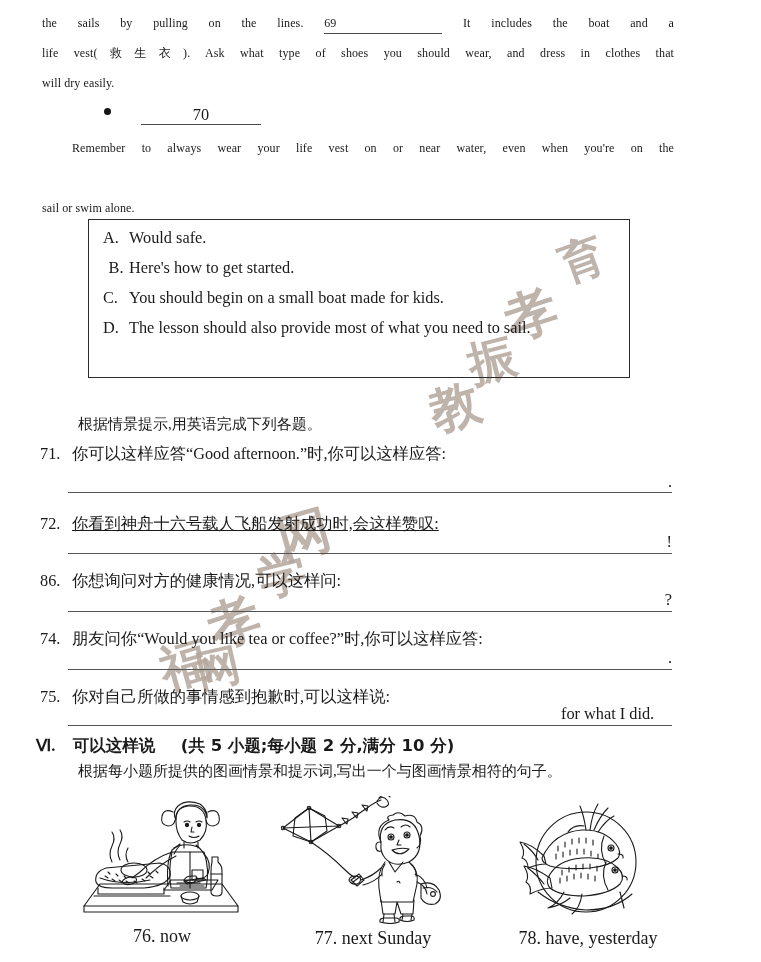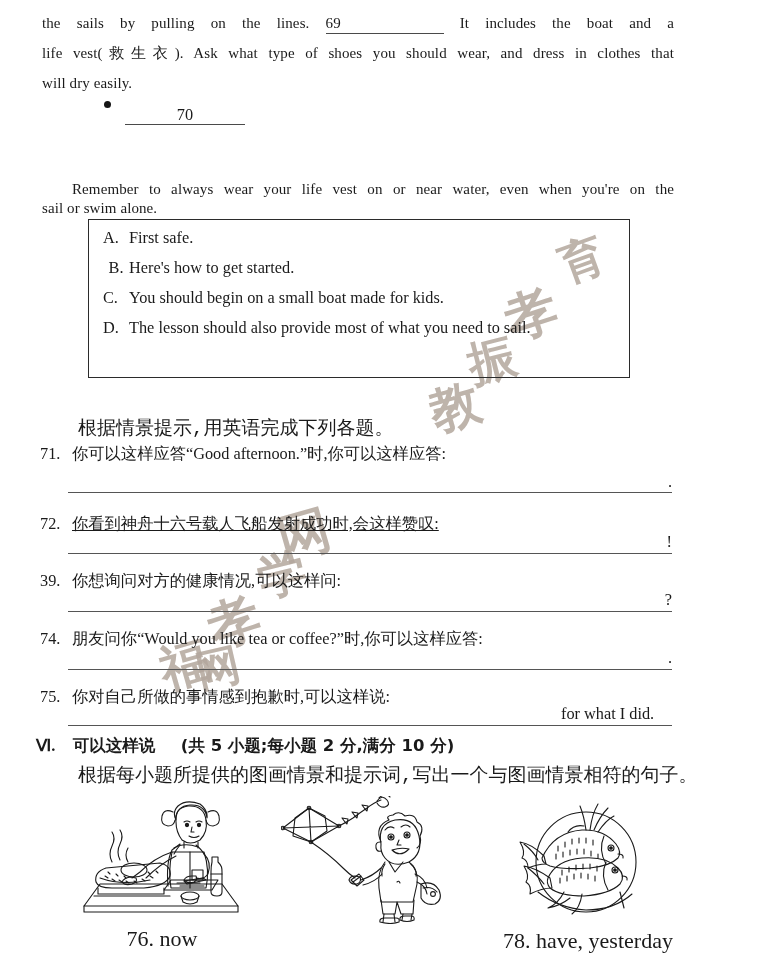--- a/index.html
+++ b/index.html
@@ -35,21 +35,21 @@
 
   
   #page {
     position: absolute;
     inset: 0;
     z-index: 10;
   }
 
   .para {
     position: absolute;
-    font-size: 15px;
+    font-size: 12px;
     line-height: 30px;
     letter-spacing: .1px;
   }
   .just {
     text-align: justify;
     text-align-last: justify;
   }
 
   
   .blank-num {
@@ -57,21 +57,22 @@
     border-bottom: 1px solid #4a4a4a;
     text-align: center;
     vertical-align: baseline;
     line-height: 19px;
   }
 
   
   .bullet-row {
     position: absolute;
     display: flex;
-    align-items: flex-start;
+    align-items: center;
+    gap: 16px;
   }
   .bullet-dot {
     width: 7px;
     height: 7px;
     border-radius: 50%;
     background: #151515;
     display: inline-block;
     position: relative;
     top: -4px;
   }
@@ -100,23 +101,23 @@
     font-size: 16.5px;
     white-space: nowrap;
     font-family: "DejaVu Sans", "Liberation Sans", sans-serif;
   }
   .sec-rom {
     font-family: "Liberation Serif", serif;
     font-weight: 700;
   }
   .sec-sub {
     position: absolute;
-    font-size: 19px;
-    white-space: nowrap;
-    font-family: Liberation Mono, monospace;
+    font-size: 15px;
+    white-space: nowrap;
+    font-family: Liberation Serif, serif;
   }
 
   
   .q-line {
     position: absolute;
     font-size: 16.3px;
     white-space: nowrap;
   }
   .q-no {
     display: inline-block;
@@ -143,21 +144,21 @@
   
   .pic-cell {
     position: absolute;
     text-align: center;
   }
   .pic-box {
     position: relative;
     margin: 0 auto;
   }
   .pic-caption {
-    font-size: 22px;
+    font-size: 18px;
     white-space: nowrap;
     margin-top: 4px;
   }
   svg { display: block; }
 </style>
 </head>
 <body>
 
 <div id="watermark-layer">
   <div class="wm" style="left:505px; top:288px; font-size:52px; transform:rotate(-18deg);">孝</div>
@@ -186,32 +187,32 @@
 
   <div class="para" style="left:42px; top:68px; width:632px;">
     <span>will dry easily.</span>
   </div>
 
   <div class="bullet-row" style="left:104px; top:105px;">
     <span class="bullet-dot"></span>
     <span class="blank-num" style="width:120px; margin-left:14px; font-size:16.3px;">70</span>
   </div>
 
-  <div class="para just" style="left:42px; top:133px; width:632px; text-indent:30px;margin-top:41px;">
+  <div class="para just" style="left:42px; top:133px; width:632px; text-indent:30px;">
     <span>Remember to always wear your life vest on or near water, even when you're on the</span>
   </div>
 
 
   <div class="para" style="left:42px; top:193px; width:632px;">
     <span>sail or swim alone.</span>
   </div>
 
   <div id="options-box" style="left:88px; top:219px; width:542px; height:159px;">
     <div class="opt-line" style="left:14px; top:8px;">
-      <span class="opt-letter">A.</span><span>First safe.</span>
+      <span class="opt-letter">A.</span><span>Would safe.</span>
     </div>
     <div class="opt-line" style="left:14px; top:38px;text-align:center;">
       <span class="opt-letter">B.</span><span>Here's how to get started.</span>
     </div>
     <div class="opt-line" style="left:14px; top:68px;">
       <span class="opt-letter">C.</span><span>You should begin on a small boat made for kids.</span>
     </div>
     <div class="opt-line" style="left:14px; top:98px;">
       <span class="opt-letter">D.</span><span>The lesson should also provide most of what you need to sail.</span>
     </div>
@@ -228,21 +229,21 @@
   <div class="answer-rule" style="left:68px; top:492px; width:604px;"></div>
   <div class="rule-mark" style="left:632px; top:472px; width:40px;">.</div>
 
   <div class="q-line" style="left:40px; top:513px;text-decoration:underline;">
     <span class="q-no">72.</span><span>你看到神舟十六号载人飞船发射成功时,会这样赞叹:</span>
   </div>
   <div class="answer-rule" style="left:68px; top:553px; width:604px;"></div>
   <div class="rule-mark" style="left:632px; top:532px; width:40px;">!</div>
 
   <div class="q-line" style="left:40px; top:570px;">
-    <span class="q-no">39.</span><span>你想询问对方的健康情况,可以这样问:</span>
+    <span class="q-no">86.</span><span>你想询问对方的健康情况,可以这样问:</span>
   </div>
   <div class="answer-rule" style="left:68px; top:611px; width:604px;"></div>
   <div class="rule-mark" style="left:632px; top:590px; width:40px;">?</div>
 
   <div class="q-line" style="left:40px; top:628px;">
     <span class="q-no">74.</span><span>朋友问你“Would you like tea or coffee?”时,你可以这样应答:</span>
   </div>
   <div class="answer-rule" style="left:68px; top:669px; width:604px;"></div>
   <div class="rule-mark" style="left:632px; top:648px; width:40px;">.</div>
 
@@ -394,20 +395,21 @@
           <path d="M100 104 L102 118 L114 118 L116 106 L120 118 L132 118 L133 104"></path>
 
           <path d="M103 118 L102 126 M113 118 L114 126"></path>
           <path d="M122 118 L121 124 M131 118 L130 124"></path>
 
           <path d="M99 126 Q98 122 104 122 L115 122 Q119 122 118 126 Q110 129 99 126 Z"></path>
           <path d="M119 124 Q118 120 124 120 L130 120 Q134 120 133 124 Q126 127 119 124 Z"></path>
         </g>
       </svg>
     </div>
+    <div class="pic-caption">77.  next Sunday</div>
   </div>
 
   <div class="pic-cell" style="left:478px; top:796px; width:220px;">
     <div class="pic-box" style="width:180px; height:128px;">
       <svg viewBox="0 0 180 128" width="180" height="128">
         <g fill="none" stroke="#1a1a1a" stroke-width="1.1" stroke-linecap="round" stroke-linejoin="round">
 
           <circle cx="88" cy="66" r="50"></circle>
 
           <path d="M44 62 Q56 36 84 34 Q106 33 118 48 Q124 56 120 62 Q112 70 92 72 Q66 74 52 70 Q44 67 44 62 Z"></path>

